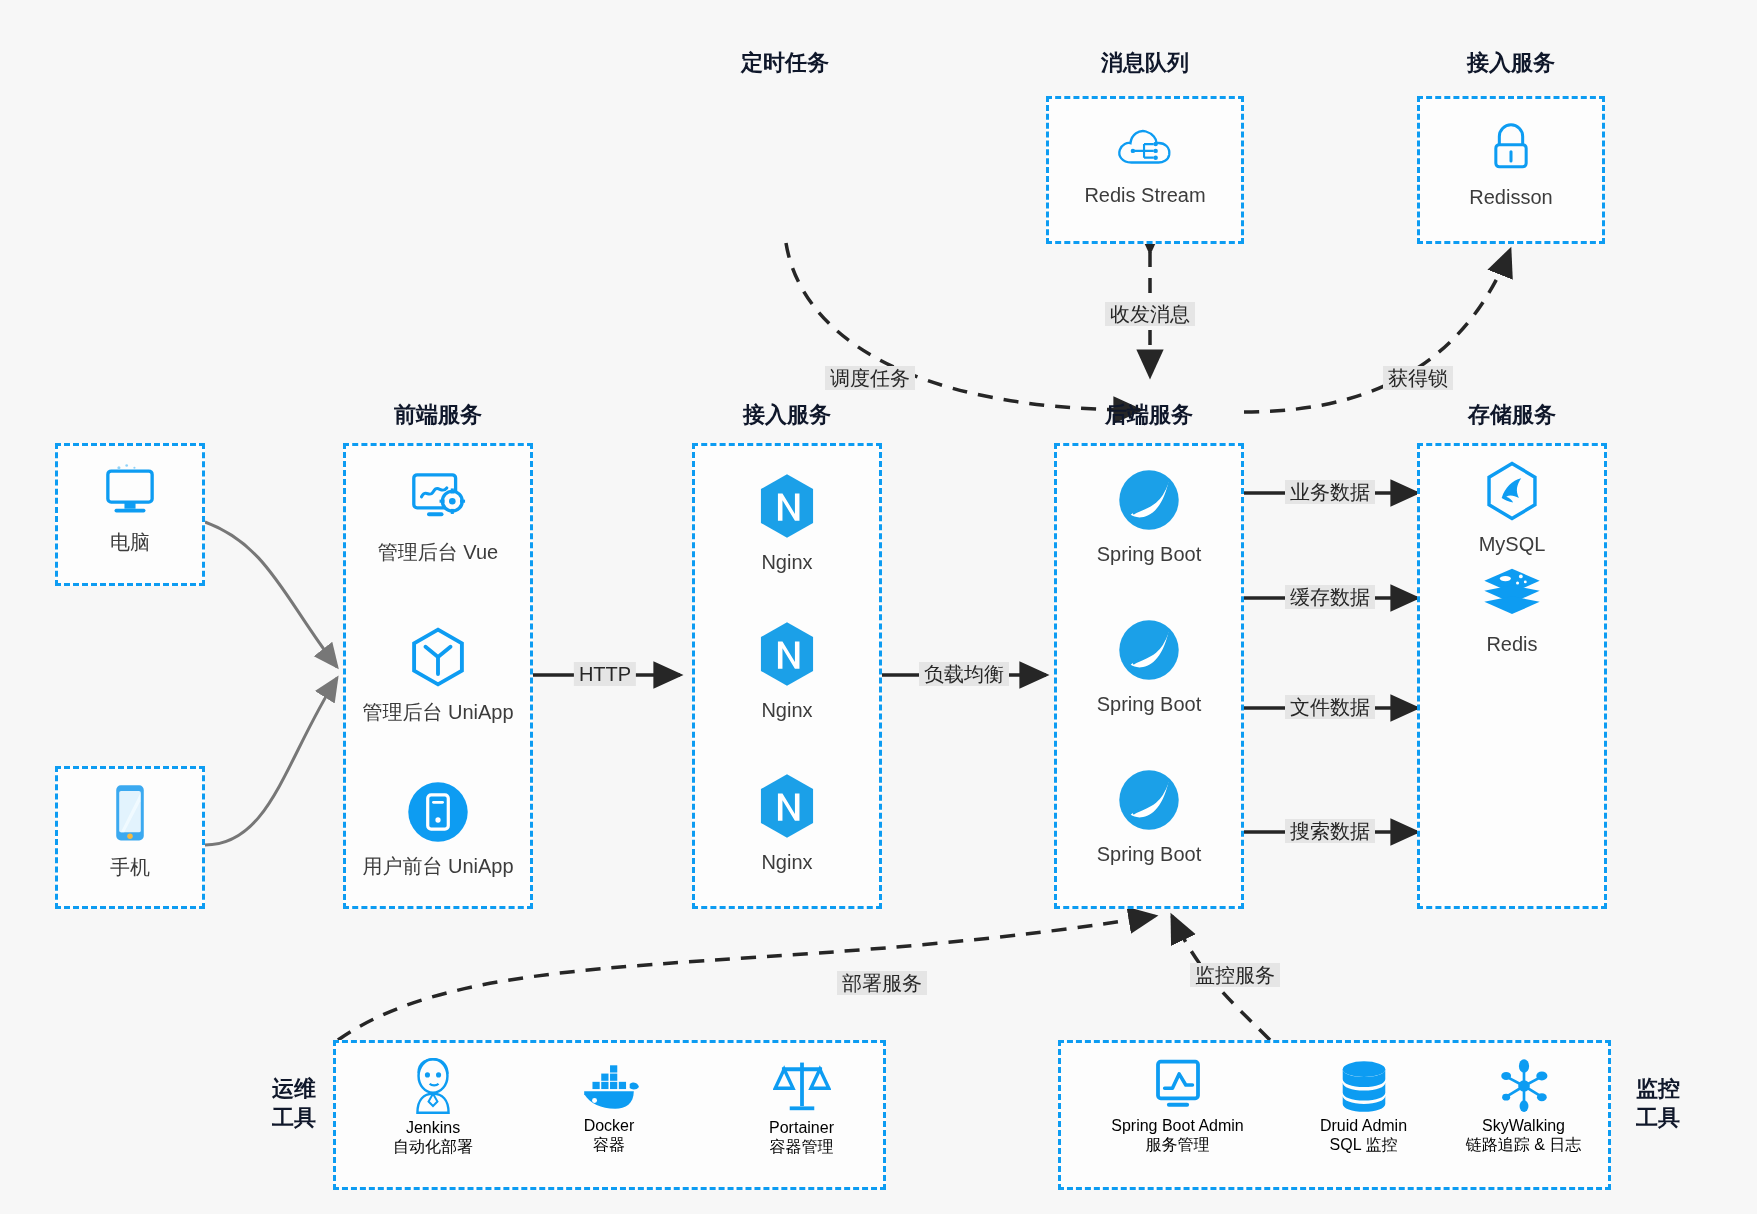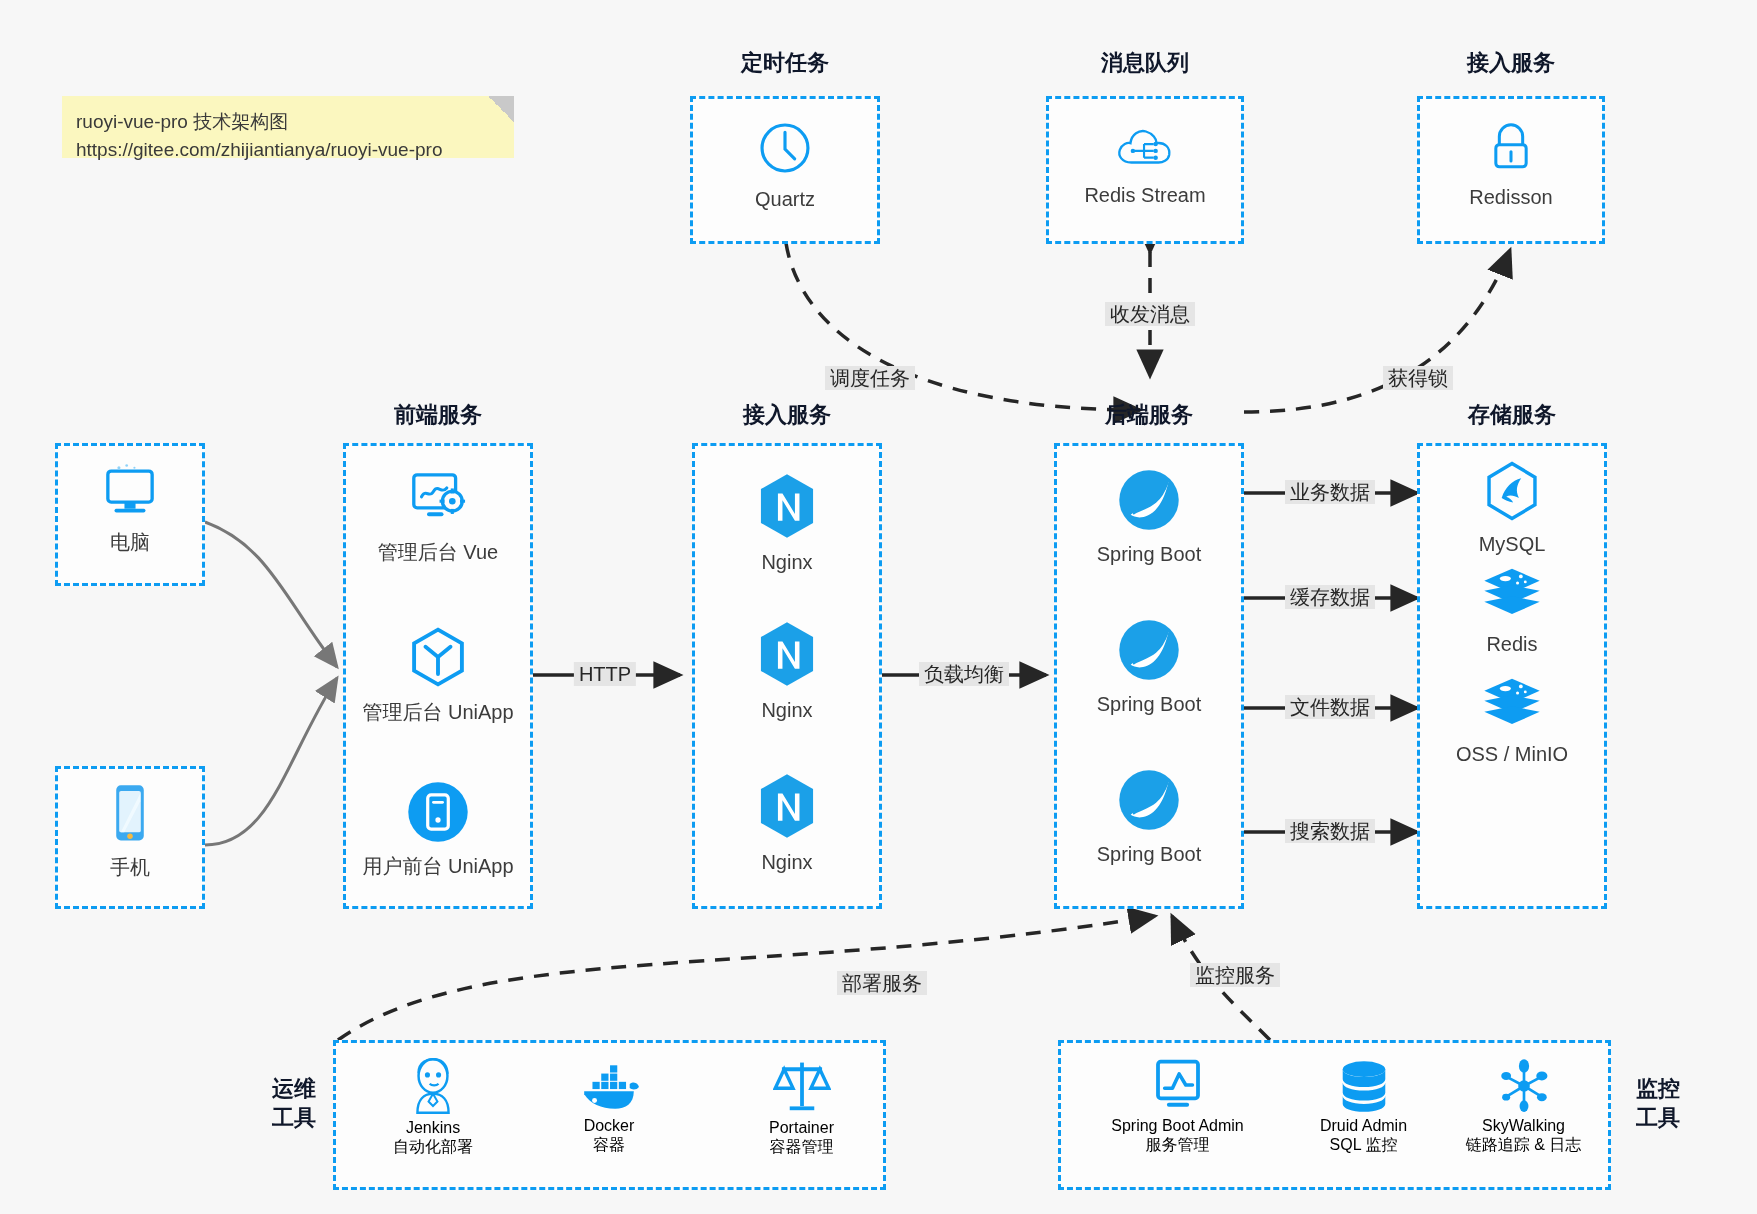--- a/index.html
+++ b/index.html
@@ -95,38 +95,22 @@
 
     <line x1="1150" y1="252" x2="1150" y2="376" stroke="#262626" stroke-width="3.5" stroke-dasharray="15 11" marker-start="url(#ah)" marker-end="url(#ah)"></line>
 
     <path d="M1244,412 C 1390,412 1470,350 1510,250" fill="none" stroke="#262626" stroke-width="3.5" stroke-dasharray="15 11" marker-end="url(#ah)"></path>
 
     <path d="M338,1040 C 480,940 760,980 1155,916" fill="none" stroke="#262626" stroke-width="3.5" stroke-dasharray="15 11" marker-end="url(#ah)"></path>
 
     <path d="M1270,1040 C 1230,1000 1200,975 1172,916" fill="none" stroke="#262626" stroke-width="3.5" stroke-dasharray="15 11" marker-end="url(#ah)"></path>
   </svg>
 
-  <div class="note">
-    <div class="corner"></div>
-    <div class="line">ruoyi-vue-pro 技术架构图</div>
-    <div class="line">https://gitee.com/zhijiantianya/ruoyi-vue-pro</div>
-  </div>
 
   <div class="gtitle" style="left:690px;top:48px;width:190px;">定时任务</div>
-  <div class="dbox" style="left:690px;top:96px;width:190px;height:148px;">
-    <div class="cell" style="top:20px;">
-      <span class="ico">
-        <svg width="58" height="58" viewBox="0 0 48 48">
-          <circle cx="24" cy="24" r="19" fill="none" stroke="#0d9cf2" stroke-width="2.6"></circle>
-          <path d="M24 11 L24 25 L32 33" fill="none" stroke="#0d9cf2" stroke-width="2.6" stroke-linecap="round"></path>
-        </svg>
-      </span>
-      <span class="lbl">Quartz</span>
-    </div>
-  </div>
 
   <div class="gtitle" style="left:1046px;top:48px;width:198px;">消息队列</div>
   <div class="dbox" style="left:1046px;top:96px;width:198px;height:148px;">
     <div class="cell" style="top:22px;">
       <span class="ico">
         <svg width="62" height="52" viewBox="0 0 64 52">
           <path d="M18 42 C8 42 4 35 6 29 C8 23 14 21 17 22 C18 13 26 8 33 10 C40 12 44 18 44 22 C53 21 58 27 57 34 C56 40 50 42 46 42 Z" fill="none" stroke="#0d9cf2" stroke-width="2.4"></path>
           <path d="M21 30 L31 30 M31 23 L31 37 M31 23 L41 23 M31 30 L41 30 M31 37 L41 37" fill="none" stroke="#0d9cf2" stroke-width="2.2"></path>
           <circle cx="19.5" cy="30" r="2.3" fill="#0d9cf2"></circle>
           <circle cx="43" cy="23" r="2.3" fill="#0d9cf2"></circle>
@@ -311,36 +295,20 @@
           <g fill="#ffffff">
             <ellipse cx="22" cy="13" rx="5" ry="2.4"></ellipse>
             <circle cx="36" cy="11" r="1.7"></circle>
               <circle cx="33" cy="17" r="1.4"></circle>
               <circle cx="40" cy="16" r="1.3"></circle>
           </g>
         </svg>
       </span>
       <span class="lbl">Redis</span>
     </div>
-    <div class="cell" style="top:228px;">
-      <span class="ico">
-        <svg width="62" height="58" viewBox="0 0 56 52">
-          <path d="M28 4 L53 15 L28 26 L3 15 Z" fill="#0d9cf2"></path>
-          <path d="M28 19 L53 24 L28 35 L3 24 Z" fill="#0d9cf2"></path>
-          <path d="M28 29 L53 34 L28 45 L3 34 Z" fill="#0d9cf2"></path>
-          <g fill="#ffffff">
-            <ellipse cx="22" cy="13" rx="5" ry="2.4"></ellipse>
-            <circle cx="36" cy="11" r="1.7"></circle>
-              <circle cx="33" cy="17" r="1.4"></circle>
-              <circle cx="40" cy="16" r="1.3"></circle>
-          </g>
-        </svg>
-      </span>
-      <span class="lbl">OSS / MinIO</span>
-    </div>
   </div>
 
   <div class="gtitle side" style="left:258px;top:1075px;width:72px;">
     <div>运维</div>
     <div>工具</div>
   </div>
   <div class="dbox" style="left:333px;top:1040px;width:553px;height:150px;">
     <div class="rowcell" style="left:22px;top:14px;width:150px;">
       <span class="ico">
         <svg width="60" height="58" viewBox="0 0 54 52">

